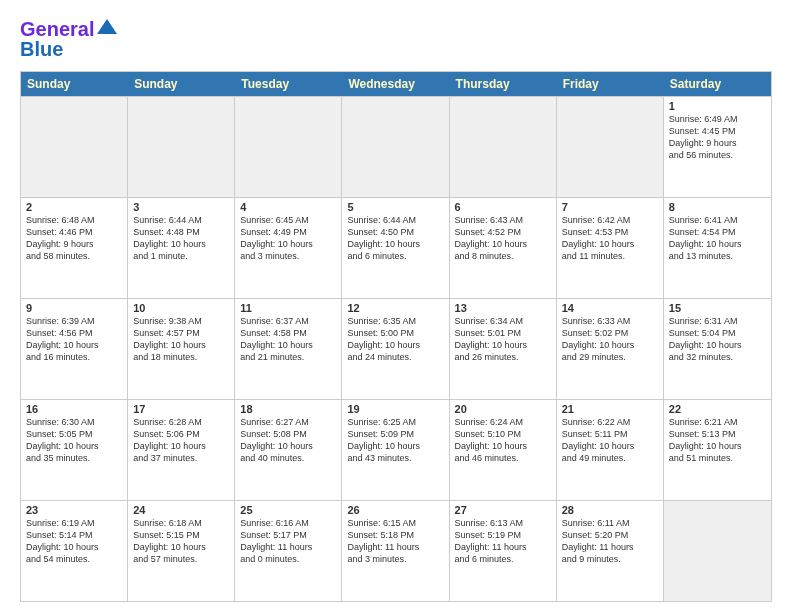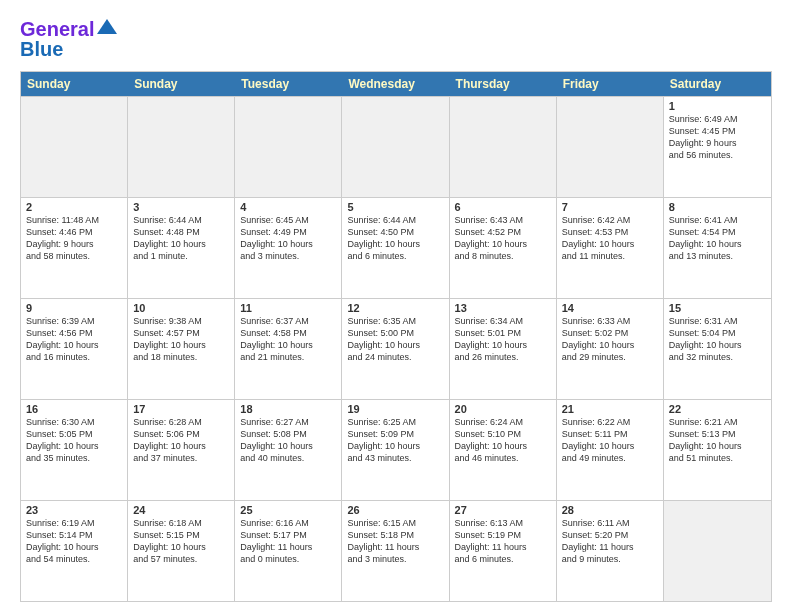--- a/index.html
+++ b/index.html
@@ -136,21 +136,21 @@
             <span class="day-num">1</span>
             <div class="cell-text" style="white-space: pre-line;">Sunrise: 6:49 AM
 Sunset: 4:45 PM
 Daylight: 9 hours
 and 56 minutes.</div>
           </div>
         </div>
         <div class="cal-row">
           <div class="cal-cell">
             <span class="day-num">2</span>
-            <div class="cell-text" style="white-space: pre-line;">Sunrise: 11:48 AM
+            <div class="cell-text" style="white-space: pre-line;">Sunrise: 6:48 AM
 Sunset: 4:46 PM
 Daylight: 9 hours
 and 58 minutes.</div>
           </div>
           <div class="cal-cell">
             <span class="day-num">3</span>
             <div class="cell-text" style="white-space: pre-line;">Sunrise: 6:44 AM
 Sunset: 4:48 PM
 Daylight: 10 hours
 and 1 minute.</div>

